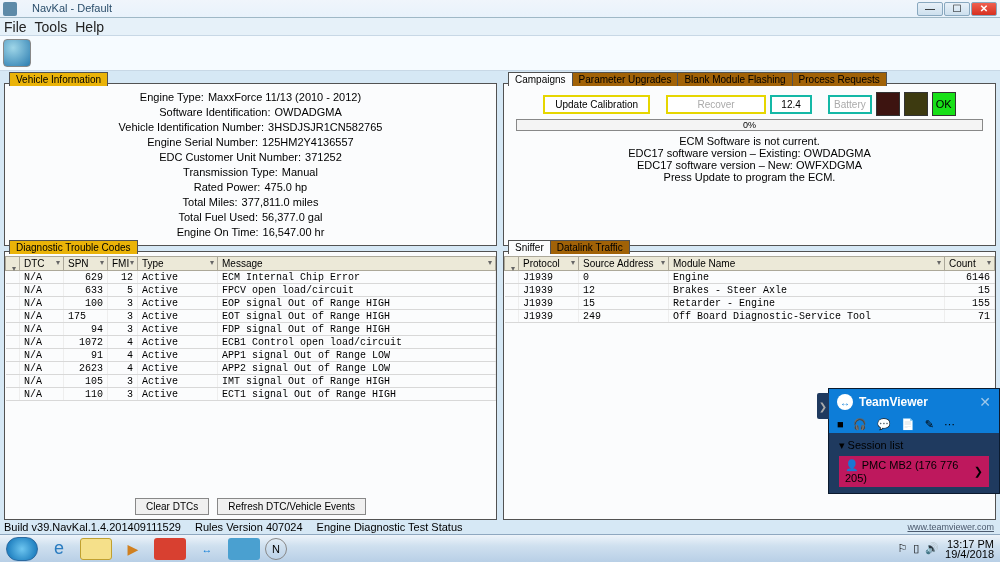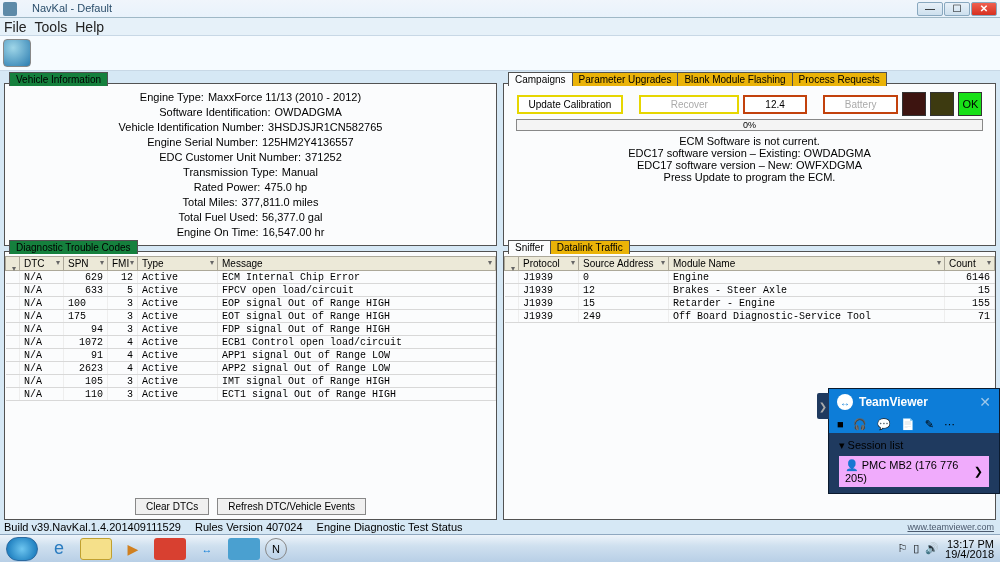--- a/index.html
+++ b/index.html
@@ -18,40 +18,40 @@
 .menubar span { font-size:14px; color:#222; }
 
 .toolbar { height:36px; background:#f6fbff; border-top:1px solid #c8d8e6; border-bottom:1px solid #c8d8e6; padding:3px; }
 .globe { width:28px; height:28px; border:1px solid #888; background:radial-gradient(circle at 35% 30%,#9fd6e8,#2b7cb0); border-radius:4px; }
 
 
 .content { position:absolute; top:71px; left:4px; right:4px; bottom:42px; display:flex; gap:6px; }
 .col { flex:1; display:flex; flex-direction:column; gap:5px; min-width:0; }
 
 .panel { background:#fbfcfd; border:1px solid #525252; position:relative; }
-.panel-tab { position:absolute; top:-12px; left:4px; background:#15803d; border:1px solid #525252; border-bottom:none; padding:0 6px; height:14px; font-size:10px; display:flex; align-items:center; }
+.panel-tab { position:absolute; top:-12px; left:4px; background:#eab308; border:1px solid #525252; border-bottom:none; padding:0 6px; height:14px; font-size:10px; display:flex; align-items:center; }
 .tabgroup { position:absolute; top:-12px; left:4px; display:flex; }
 .tabgroup .tab { background:#fbfcfd; border:1px solid #525252; border-bottom:none; padding:0 6px; height:14px; font-size:10px; display:flex; align-items:center; margin-right:-1px; }
-.tabgroup .tab.inactive { background:#eab308; }
+.tabgroup .tab.inactive { background:#a16207; }
 
 
 .info-panel { height:163px; }
 .info-body { padding:6px 0; display:flex; flex-direction:column; align-items:center; }
 .info-row { font-size:10px; line-height:14px; }
 .info-label { text-align:right; display:inline-block; }
 .info-val { display:inline-block; padding-left:4px; }
 
 
 .camp-panel { height:163px; }
 .camp-body { padding:8px 12px 4px; }
 .camp-btns { display:flex; align-items:center; gap:4px; justify-content:center; margin-bottom:2px; }
 .btncol { display:flex; flex-direction:row; gap:16px; }
 .ybtn { border:2px solid #e6d600; background:#fff; padding:2px 10px; font-size:10px; min-width:100px; text-align:center; }
 .ybtn.dim { color:#aaa; }
-.ycell { border:2px solid #c2410c; background:#fff; padding:2px 20px; font-size:10px; text-align:center; min-width:42px; }
+.ycell { border:2px solid #14b8a6; background:#fff; padding:2px 4px; font-size:10px; text-align:center; min-width:42px; }
 .ycell.dim { color:#aaa; }
 .sq { width:24px; height:24px; border:1px solid #333; }
 .sq.r { background:#3d1410; }
 .sq.y { background:#3d3a10; }
 .sq.g { background:#18e018; display:flex; align-items:center; justify-content:center; font-size:9px; }
 .pbar { height:12px; border:1px solid #888; background:#f4f4f4; position:relative; margin-top:3px; }
 .pbar .pct { position:absolute; width:100%; text-align:center; font-size:9px; top:0; }
 .camp-msg { text-align:center; font-size:9px; line-height:12px; margin-top:4px; }
 
 
@@ -75,21 +75,21 @@
 .tbtime { text-align:right; line-height:10px; }
 
 
 .tvpanel { position:absolute; right:0; top:388px; width:172px; background:#1f3a5f; color:#cbd6e2; border:1px solid #0b1a2e; z-index:10; }
 .tvhead { background:#0d7dd8; height:26px; display:flex; align-items:center; justify-content:space-between; padding:0 8px; }
 .tvhead .tvt { color:#fff; font-weight:bold; font-size:12px; }
 .tvhead .tvlogo { width:16px; height:16px; background:#fff; border-radius:50%; display:flex; align-items:center; justify-content:center; color:#0d7dd8; font-size:10px; }
 .tvhead .tvx { color:#9fc8ea; font-size:14px; }
 .tvicons { background:#0d7dd8; height:18px; display:flex; gap:10px; align-items:center; padding:0 8px; color:#aed2ed; font-size:11px; }
 .tvsec { padding:6px 10px; font-size:10px; color:#c2cedb; }
-.tvitem { background:#f0abfc; padding:3px 6px; margin-top:4px; display:flex; justify-content:space-between; align-items:center; font-size:9px; color:#b8c4d2; }
+.tvitem { background:#be185d; padding:3px 6px; margin-top:4px; display:flex; justify-content:space-between; align-items:center; font-size:9px; color:#b8c4d2; }
 .tvarrow { position:absolute; left:-12px; top:4px; width:12px; height:26px; background:#1f3a5f; display:flex; align-items:center; justify-content:center; color:#aaa; font-size:10px; border-radius:2px 0 0 2px; }
 .tvlink { position:absolute; bottom:2px; right:6px; font-size:9px; color:#4b5a6e; text-decoration:underline; }
 </style>
 </head>
 <body>
 
 <div class="titlebar">
   <div class="left">
     <span class="icon"></span>
     <span class="wintext">NavKal - Default</span>
@@ -167,21 +167,21 @@
                 <td></td>
                 <td>N/A</td>
                 <td style="text-align: right;">633</td>
                 <td style="text-align: right;">5</td>
                 <td>Active</td>
                 <td>FPCV open load/circuit</td>
               </tr>
               <tr>
                 <td></td>
                 <td>N/A</td>
-                <td style="">100</td>
+                <td style="text-align: right;">100</td>
                 <td style="text-align: right;">3</td>
                 <td>Active</td>
                 <td>EOP signal Out of Range HIGH</td>
               </tr>
               <tr>
                 <td></td>
                 <td>N/A</td>
                 <td style="text-align: left;">175</td>
                 <td style="text-align: right;">3</td>
                 <td>Active</td>

